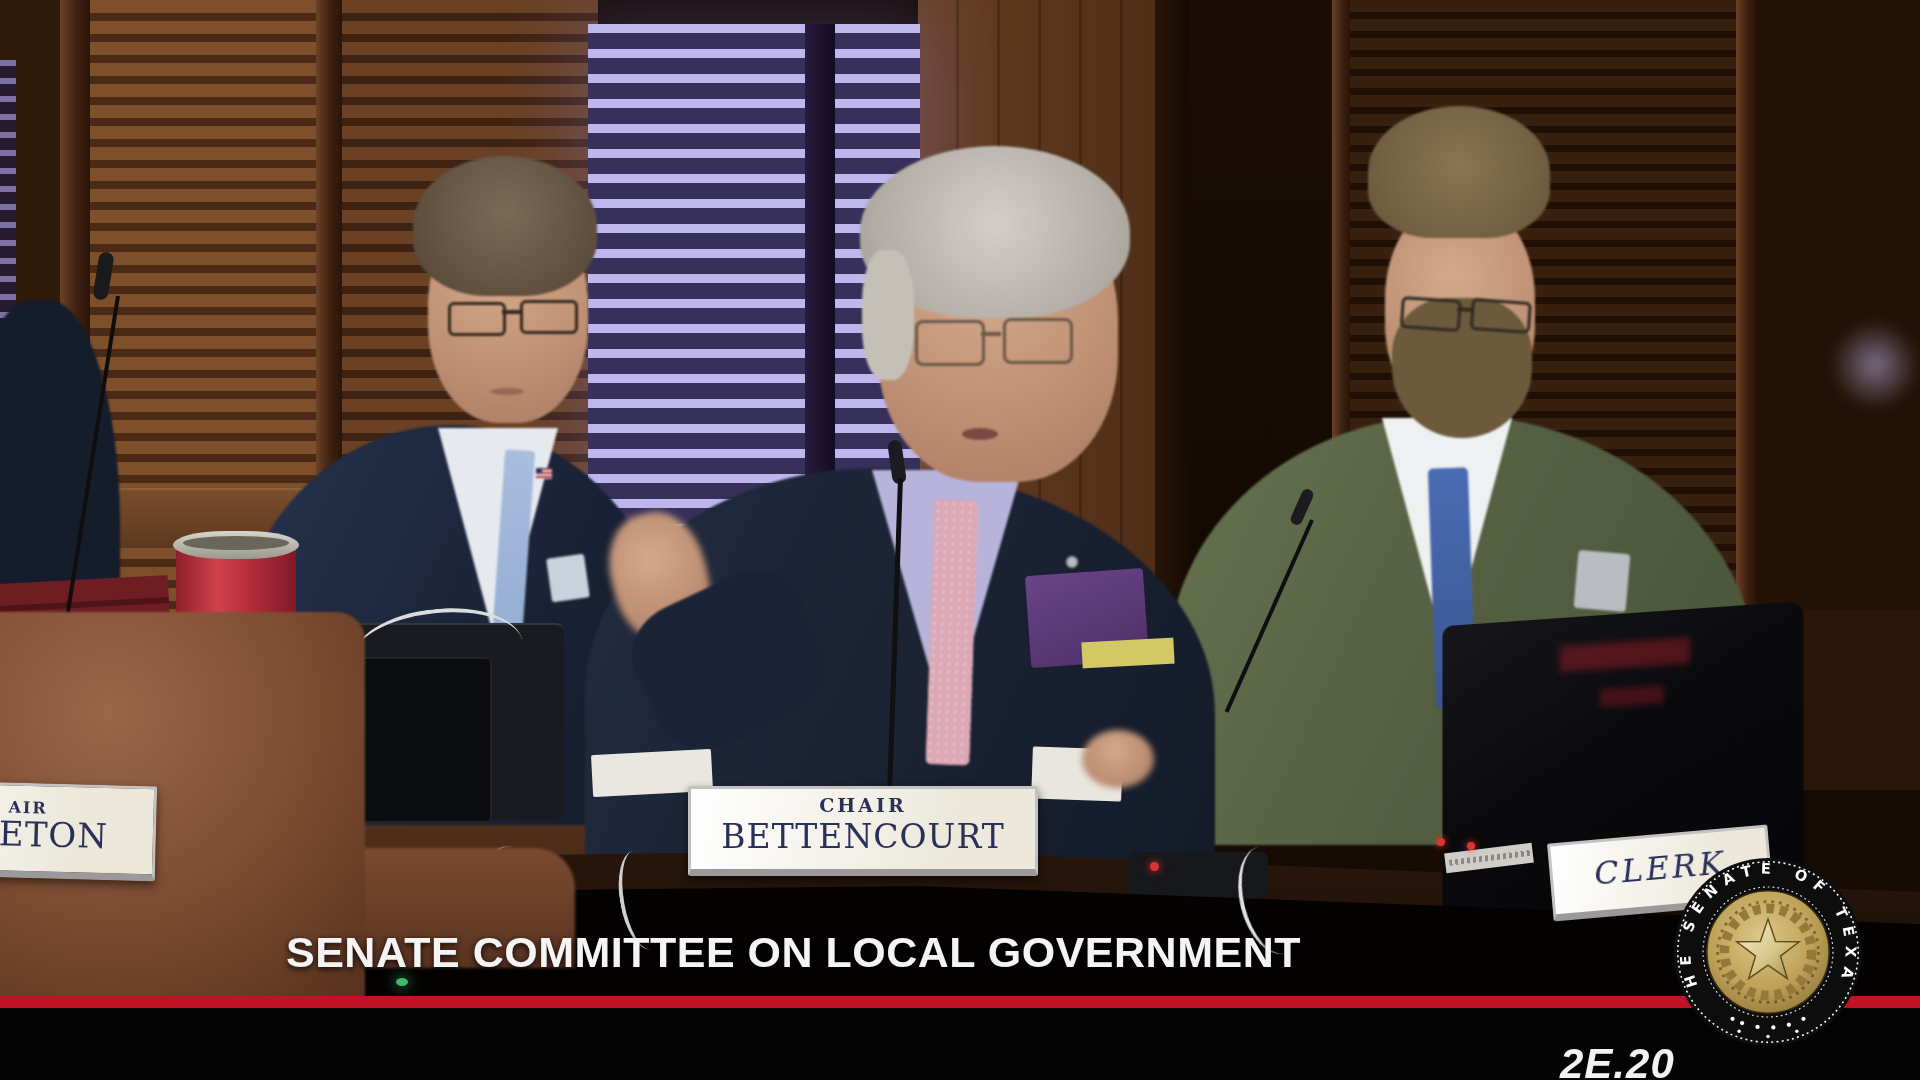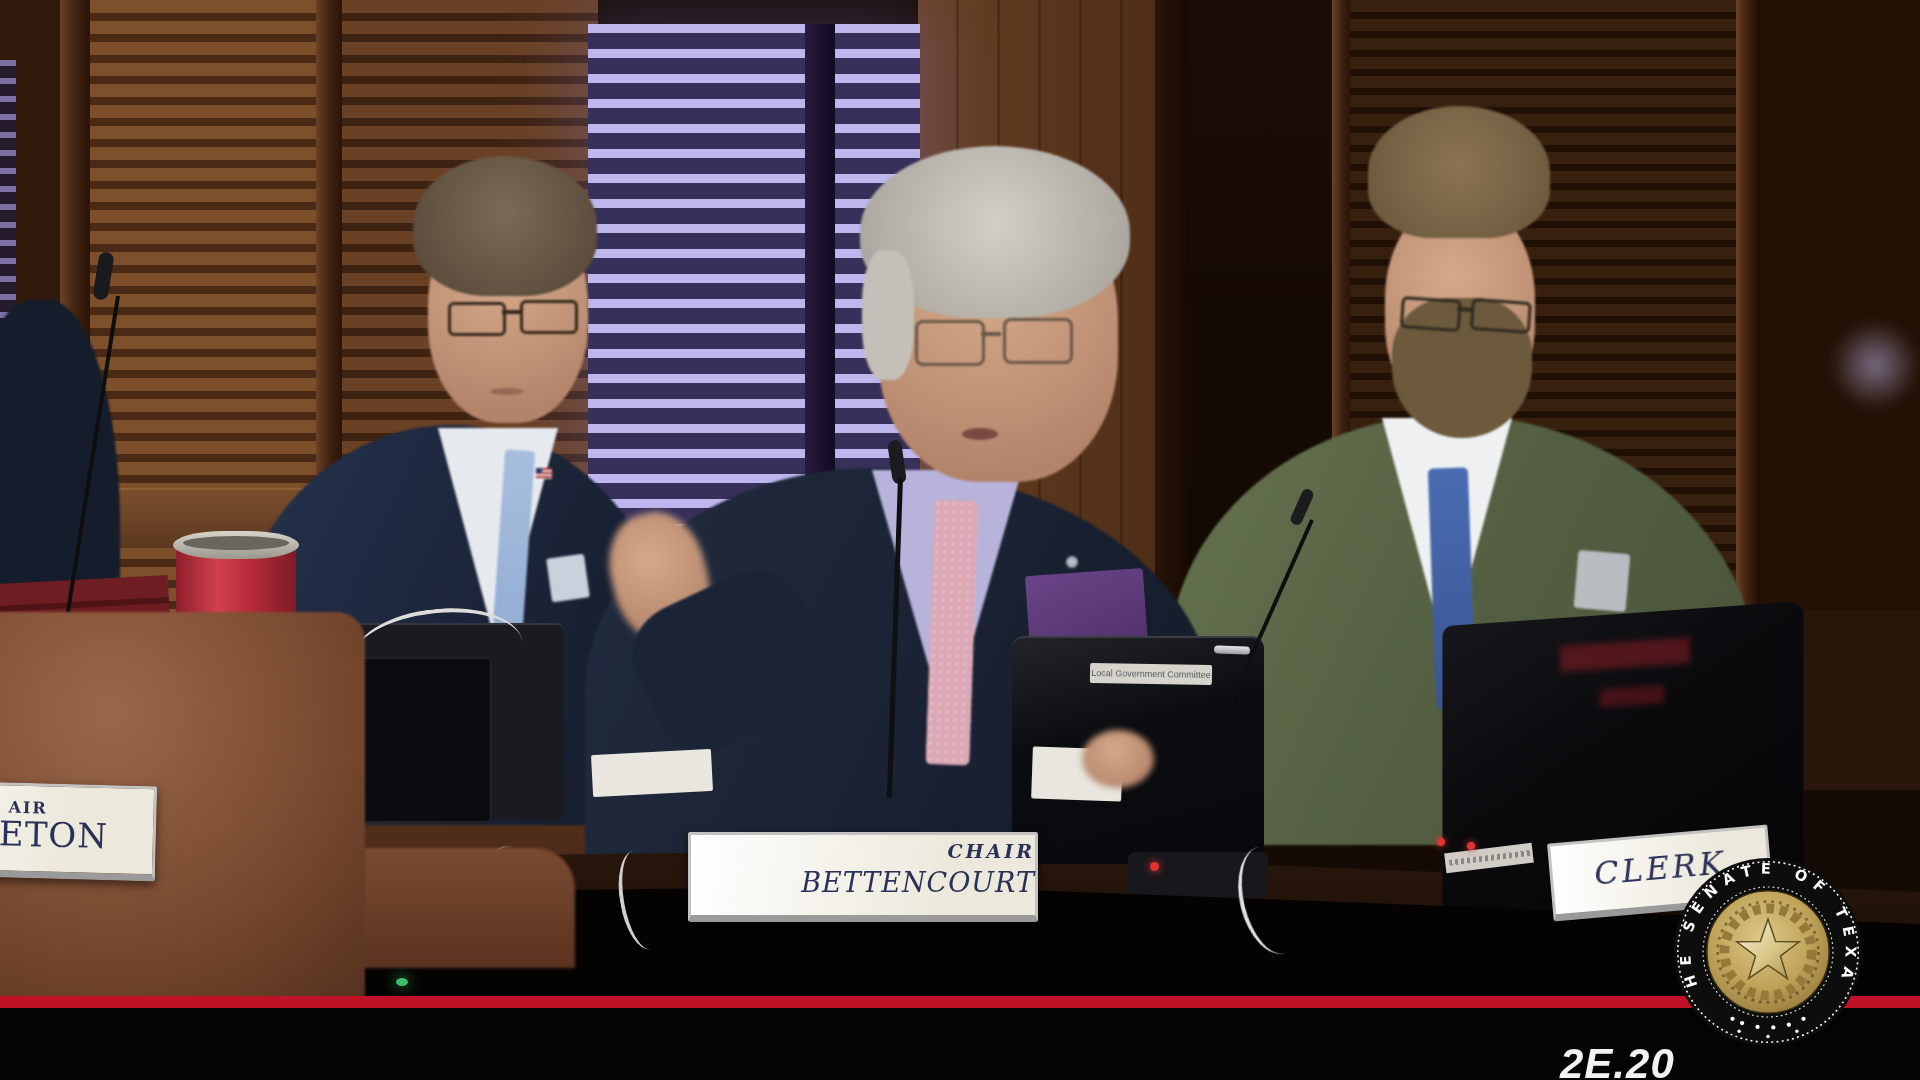--- a/index.html
+++ b/index.html
@@ -121,26 +121,20 @@
     <div class="abs cable" style="left:55px;top:-16px;width:170px;height:80px;transform:rotate(-6deg);"></div>
   </div>
 
   <div class="abs soft" style="left:1028px;top:572px;width:118px;height:92px;background:linear-gradient(160deg,#6a4488,#4e2f66);transform:rotate(-4deg);border-radius:4px;z-index:23;"></div>
   <div class="abs soft" style="left:1082px;top:640px;width:92px;height:26px;background:#d3c766;transform:rotate(-3deg);z-index:23;"></div>
 
   <div class="abs soft" style="left:592px;top:752px;width:120px;height:42px;background:#e9e7df;transform:rotate(-3deg);border-radius:2px;z-index:25;"></div>
   <div class="abs soft" style="left:1032px;top:748px;width:90px;height:52px;background:#e8e6de;transform:rotate(2deg);border-radius:2px;z-index:25;"></div>
   <div class="abs skin" style="left:1082px;top:730px;width:72px;height:58px;border-radius:50%;filter:blur(3px);z-index:26;"></div>
 
-  <div class="abs soft" style="left:1012px;top:636px;width:252px;height:226px;background:linear-gradient(165deg,#23242a,#0c0d11 40%,#08090c);border-top:2px solid #3a3c44;border-radius:12px 12px 6px 6px;z-index:24;">
-    <div class="abs" style="left:202px;top:8px;width:36px;height:8px;background:linear-gradient(180deg,#e4e6ea,#9a9ca2);border-radius:4px;transform:rotate(2deg);"></div>
-    <div class="abs" style="left:78px;top:26px;width:122px;height:20px;background:#d6d4cc;border-radius:2px;transform:rotate(1deg);overflow:hidden;">
-      <span style="display:block;font-size:9px;line-height:20px;text-align:center;color:#55585f;white-space:nowrap;filter:blur(.5px);">Local Government Committee</span>
-    </div>
-  </div>
 
   <div class="abs" style="left:890px;top:440px;width:14px;height:44px;background:#1c1c20;border-radius:7px;transform:rotate(-8deg);z-index:26;"></div>
   <div class="abs" style="left:898px;top:478px;width:5px;height:320px;background:#101012;transform:rotate(2deg);transform-origin:top;z-index:26;"></div>
 
   <div class="abs" style="left:1296px;top:488px;width:12px;height:38px;background:#1c1c20;border-radius:6px;transform:rotate(24deg);z-index:26;"></div>
   <div class="abs" style="left:1310px;top:520px;width:4px;height:210px;background:#0f0f12;transform:rotate(24deg);transform-origin:top;z-index:26;"></div>
 
   <div class="abs soft" style="left:1128px;top:852px;width:140px;height:46px;background:#17181c;border-radius:8px;z-index:25;">
     <div class="abs" style="left:22px;top:10px;width:9px;height:9px;background:#e03030;border-radius:50%;box-shadow:0 0 8px #e03030;"></div>
   </div>
@@ -151,39 +145,40 @@
   </div>
   <div class="abs" style="left:1445px;top:848px;width:88px;height:20px;background:#cfcdc6;transform:rotate(-7deg);z-index:25;background-image:repeating-linear-gradient(90deg,rgba(90,90,95,.6) 0 3px,transparent 3px 6px);background-size:100% 6px;background-position:4px 7px;background-repeat:no-repeat;"></div>
   <div class="abs" style="left:1437px;top:838px;width:8px;height:8px;background:#e03434;border-radius:50%;box-shadow:0 0 7px #e03434;z-index:26;"></div>
   <div class="abs" style="left:1467px;top:842px;width:8px;height:8px;background:#e03434;border-radius:50%;box-shadow:0 0 7px #e03434;z-index:26;"></div>
 
   <div class="abs plate" style="left:-180px;top:782px;width:330px;height:85px;transform:rotate(1.5deg);z-index:40;">
     <span class="abs" style="left:185px;top:12px;font-size:16px;font-weight:bold;letter-spacing:2px;">AIR</span>
     <span class="abs" style="left:176px;top:28px;font-size:34px;letter-spacing:1px;">ETON</span>
   </div>
 
-  <div class="abs plate" style="left:688px;top:832px;width:344px;height:80px;text-align:right;z-index:40;font-style:italic;">
+  <div class="abs plate" style="left:688px;top:786px;width:344px;height:80px;text-align:center;z-index:40;">
     <div style="margin-top:5px;font-size:19px;font-weight:bold;letter-spacing:3px;">CHAIR</div>
-    <div style="font-size:27px;line-height:42px;letter-spacing:1px;">BETTENCOURT</div>
+    <div style="font-size:33px;line-height:42px;letter-spacing:1px;">BETTENCOURT</div>
   </div>
 
   <div class="abs plate" style="left:1550px;top:834px;width:215px;height:68px;text-align:center;transform:rotate(-5deg);z-index:40;">
     <div style="margin-top:12px;font-size:32px;font-style:italic;letter-spacing:3px;">CLERK</div>
   </div>
 
   <div class="abs" style="left:0;top:0;width:1920px;height:1080px;z-index:35;clip-path:polygon(0 896px,920px 886px,1920px 924px,1920px 1014px,0 1014px);background:linear-gradient(180deg,rgba(12,7,4,.9),#050302 55%);"></div>
 
   <div class="abs cable-v" style="left:465px;top:845px;width:60px;height:120px;transform:rotate(15deg);z-index:36;"></div>
   <div class="abs cable-v" style="left:620px;top:850px;width:40px;height:100px;transform:rotate(-10deg);z-index:36;"></div>
   <div class="abs cable-v" style="left:1240px;top:845px;width:60px;height:110px;transform:rotate(-14deg);border-color:#e0e0e0;z-index:36;"></div>
   <div class="abs" style="left:396px;top:978px;width:12px;height:8px;background:#3dbd6a;border-radius:50%;box-shadow:0 0 14px #3dbd6a;z-index:36;"></div>
 
   <div class="abs" style="left:292px;top:848px;width:283px;height:120px;background:linear-gradient(180deg,#7a4a30,#5a3320);border-radius:40px 40px 0 0;filter:blur(1.5px);z-index:37;"></div>
   <div class="abs" style="left:-60px;top:612px;width:425px;height:400px;background:radial-gradient(circle at 40% 25%,#9a674a,#7a4a30 55%,#53301d);border-radius:28px 28px 0 0;filter:blur(1px);z-index:38;"></div>
 
+  <div class="abs caption" style="left:286px;top:928px;z-index:50;">SENATE COMMITTEE ON LOCAL GOVERNMENT</div>
 
   <div class="abs" style="left:0;top:996px;width:1920px;height:12px;background:#c01226;z-index:52;"></div>
   <div class="abs" style="left:0;top:1008px;width:1920px;height:72px;background:#040404;z-index:52;"></div>
   <div class="abs timestamp" style="left:1560px;top:1004px;z-index:54;margin-top:36px;">2E.20</div>
 
   <svg class="abs" style="left:1671px;top:855px;z-index:60;" width="194" height="194" viewBox="-100 -100 200 200">
     <defs>
       <radialGradient id="goldGrad" cx="45%" cy="38%" r="75%">
         <stop offset="0%" stop-color="#dcc888"></stop>
         <stop offset="55%" stop-color="#bfa258"></stop>

